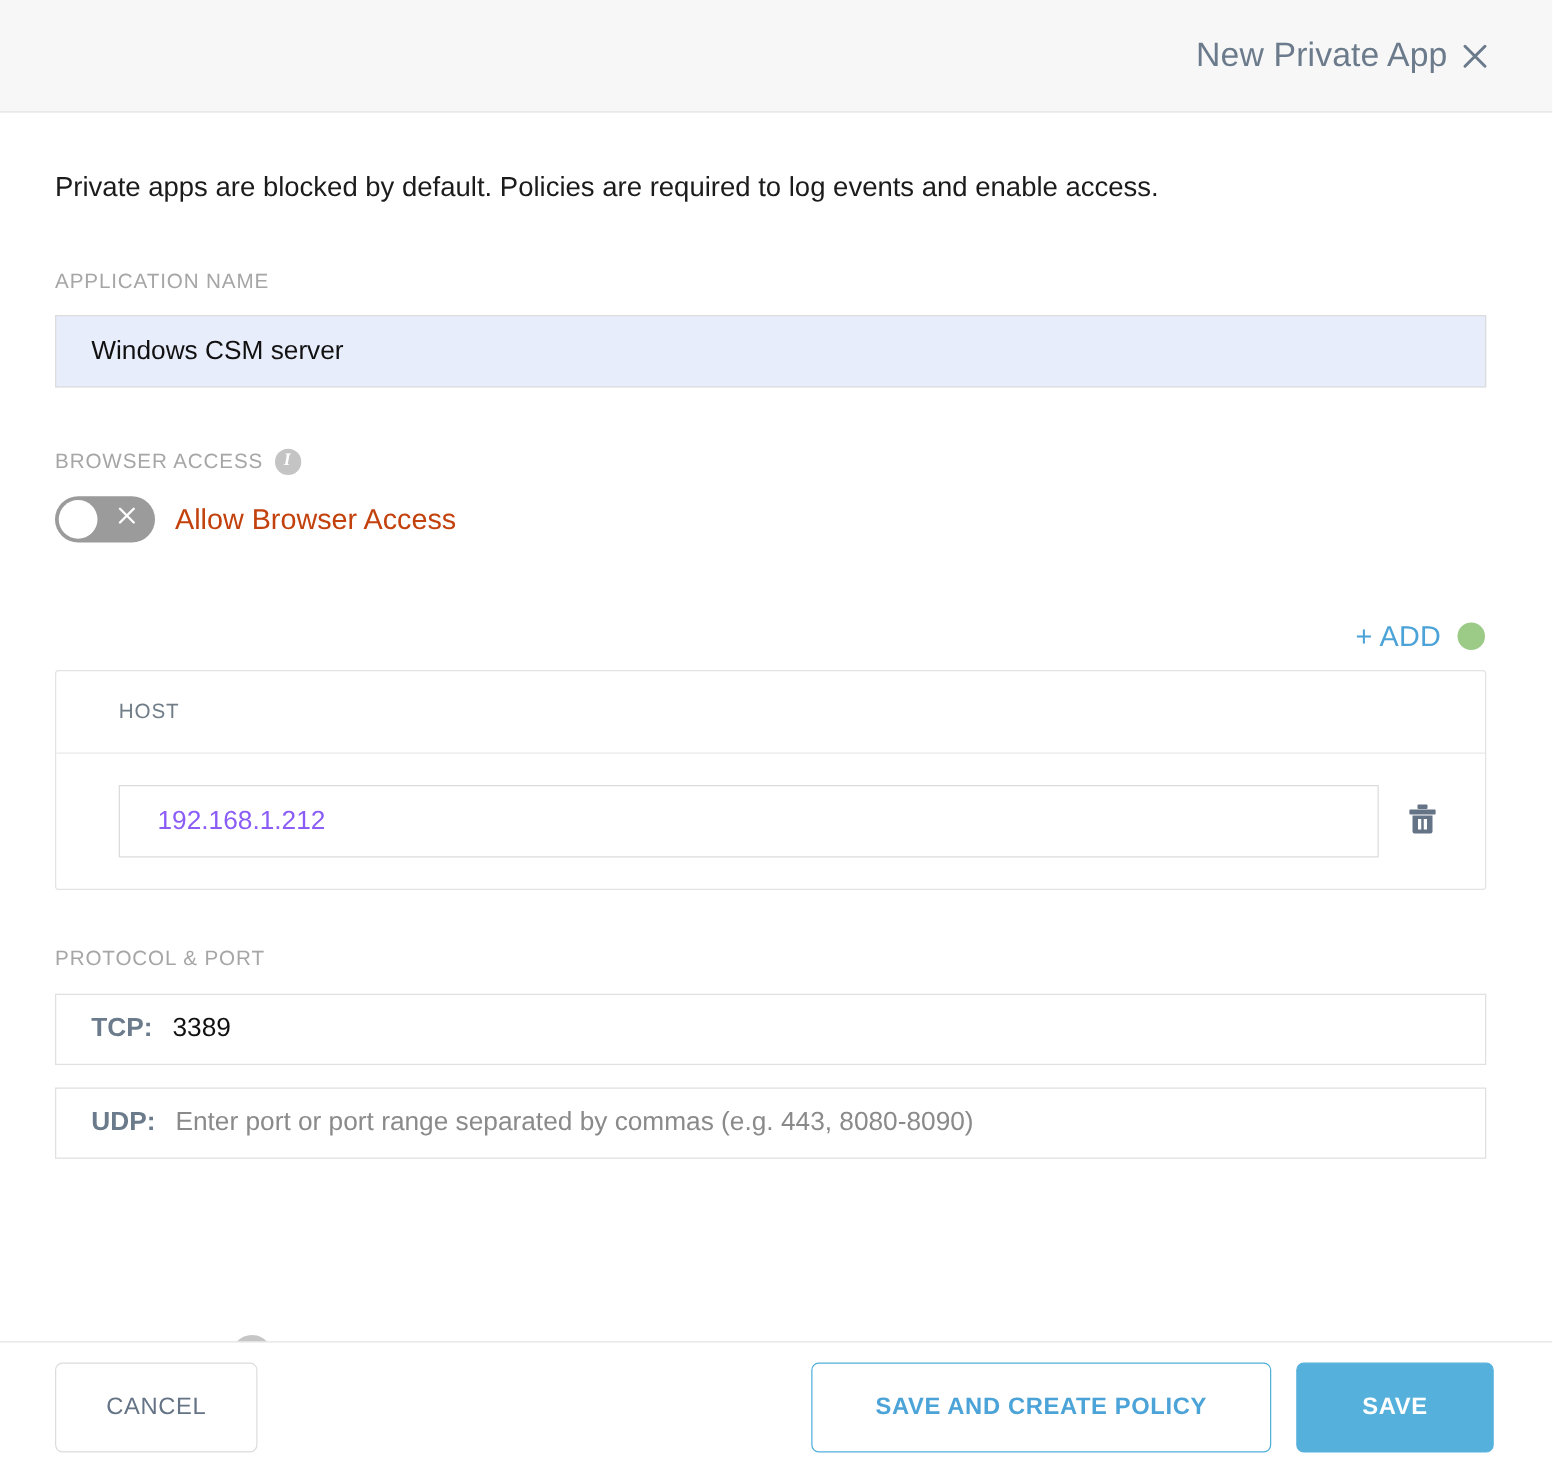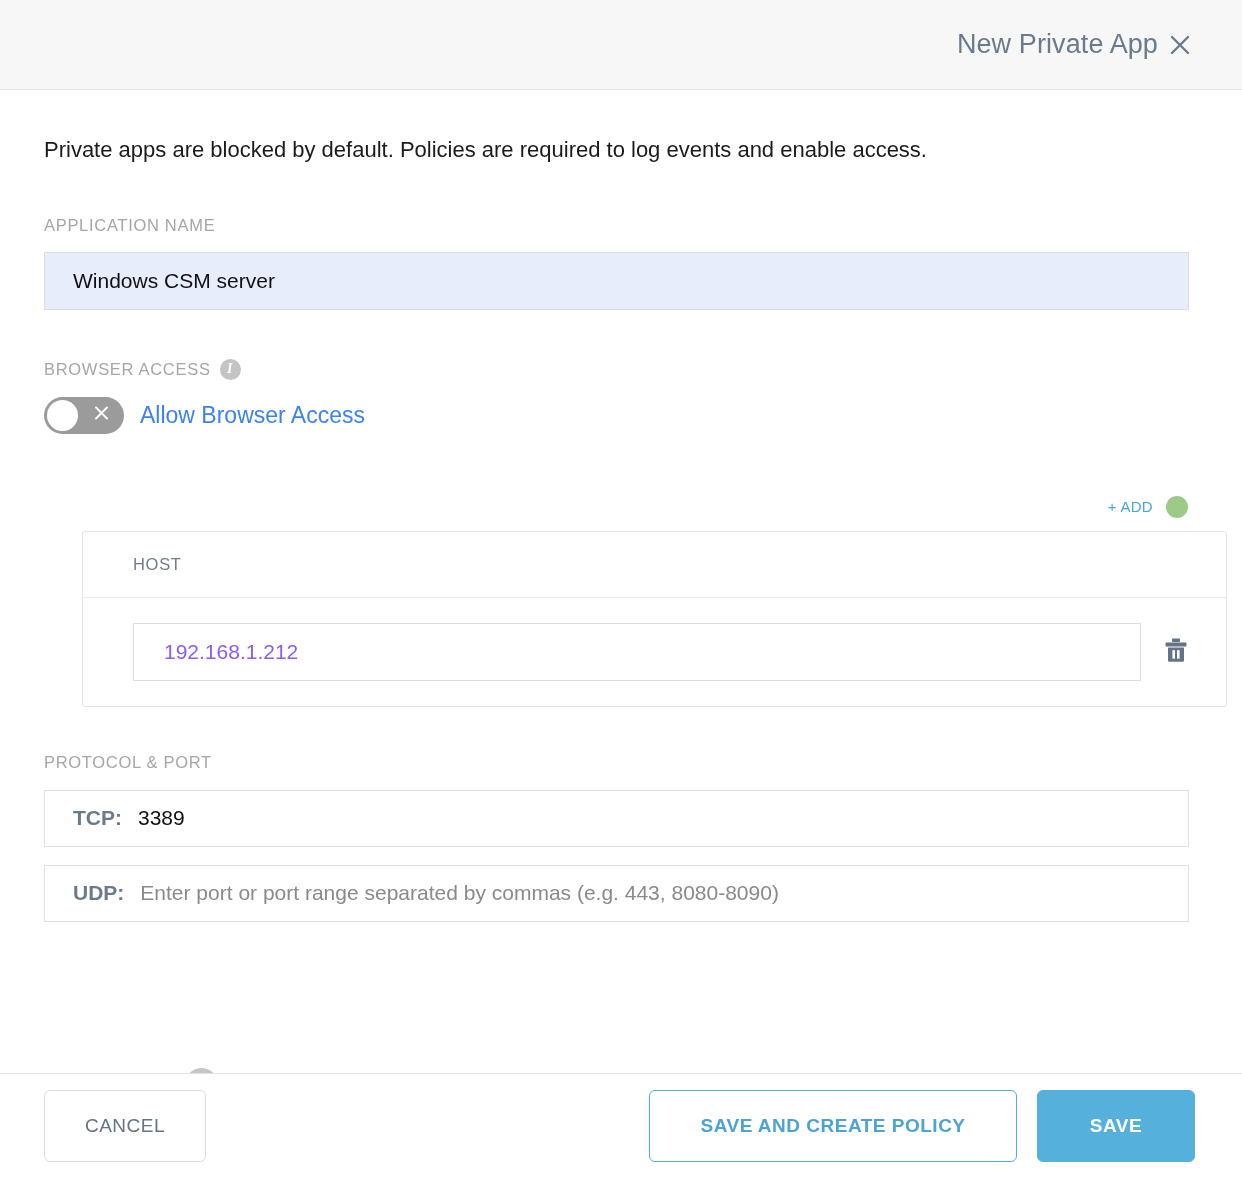--- a/index.html
+++ b/index.html
@@ -144,34 +144,34 @@
   }
   .toggle .mark {
     position: absolute;
     right: 13px;
     top: 50%;
     transform: translateY(-50%);
     color: #ffffff;
   }
   .toggle-label {
     font-size: 23px;
-    color: #3b82f6;
+    color: #c2410c;
   }
 
   
   .add-row {
     display: flex;
     align-items: center;
     justify-content: flex-end;
     gap: 13px;
     margin-top: 62px;
     padding-right: 2px;
   }
   .add-link {
-    font-size: 15px;
+    font-size: 23px;
     color: #4ba3d8;
     font-weight: 400;
     letter-spacing: 0.3px;
     cursor: pointer;
     background: none;
     border: none;
     font-family: "Liberation Sans", sans-serif;
     padding: 0;
   }
   .status-dot {
@@ -182,21 +182,20 @@
     flex: 0 0 auto;
   }
 
   
   .host-table {
     margin-top: 13px;
     width: 1145px;
     border: 1px solid #e3e3e3;
     border-radius: 3px;
     background: #ffffff;
-    margin-left: 38px;
   }
   .host-table-head {
     height: 66px;
     display: flex;
     align-items: center;
     padding-left: 50px;
     border-bottom: 1px solid #e9e9e9;
   }
   .host-col-title {
     font-size: 16.5px;

